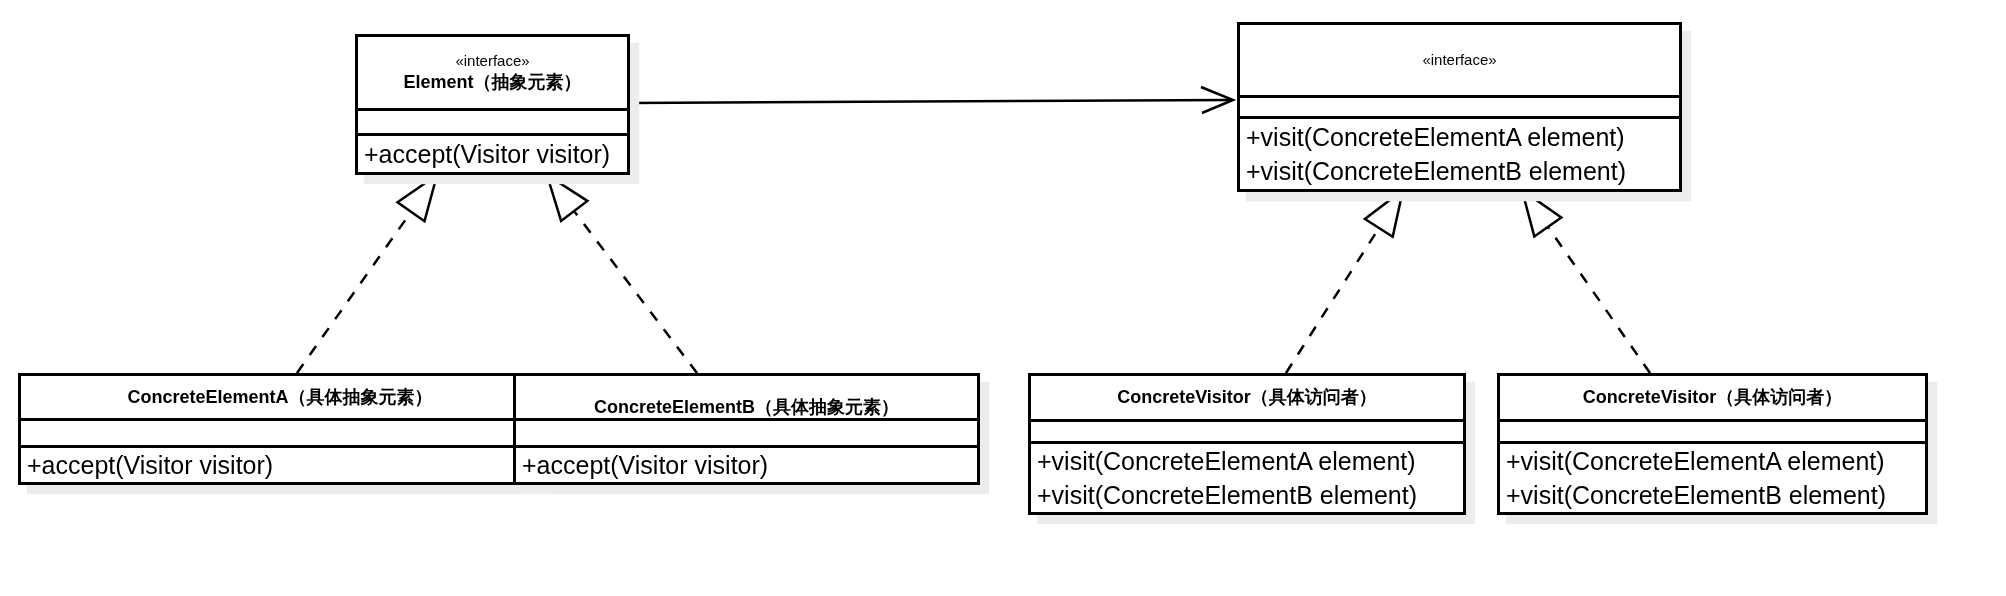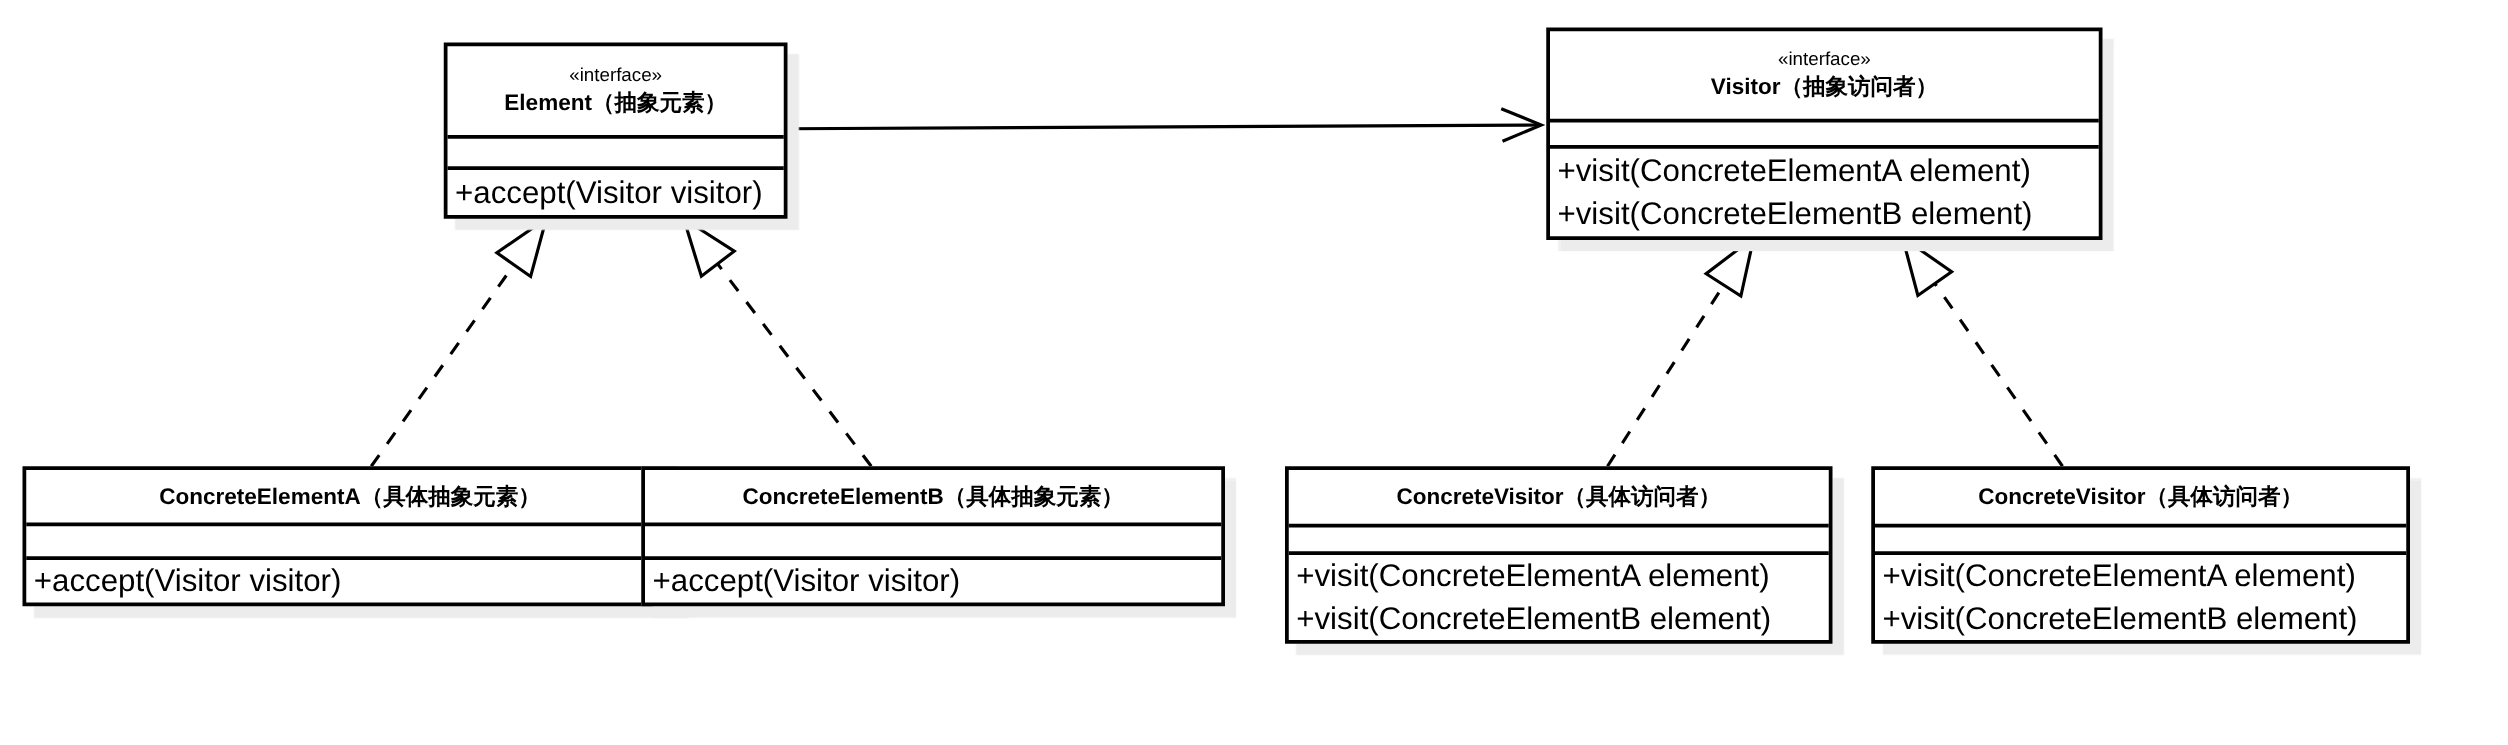--- a/index.html
+++ b/index.html
@@ -98,41 +98,40 @@
     </div>
     <div class="sec-attrs" style="height:22px;"></div>
     <div class="sec-methods">
       <div>+accept(Visitor visitor)</div>
     </div>
   </div>
 
   <div class="uml-box" style="left:1237px; top:22px; width:445px; height:170px;">
     <div class="sec-title" style="height:70px;">
       <div class="stereotype">«interface»</div>
-      <div class="class-name">Visitor（抽象访问者）</div>
     </div>
     <div class="sec-attrs" style="height:18px;"></div>
     <div class="sec-methods">
       <div>+visit(ConcreteElementA element)</div>
       <div>+visit(ConcreteElementB element)</div>
     </div>
   </div>
 
   <div class="uml-box" style="left:18px; top:373px; width:524px; height:112px;">
     <div class="sec-title" style="height:42px;">
       <div class="class-name">ConcreteElementA（具体抽象元素）</div>
     </div>
     <div class="sec-attrs" style="height:24px;"></div>
     <div class="sec-methods">
       <div>+accept(Visitor visitor)</div>
     </div>
   </div>
 
   <div class="uml-box" style="left:513px; top:373px; width:467px; height:112px;">
-    <div class="sec-title" style="height:42px;">
+    <div class="sec-title" style="height:42px;justify-content:flex-end;">
       <div class="class-name">ConcreteElementB（具体抽象元素）</div>
     </div>
     <div class="sec-attrs" style="height:24px;"></div>
     <div class="sec-methods">
       <div>+accept(Visitor visitor)</div>
     </div>
   </div>
 
   <div class="uml-box" style="left:1028px; top:373px; width:438px; height:142px;">
     <div class="sec-title" style="height:45px;">

